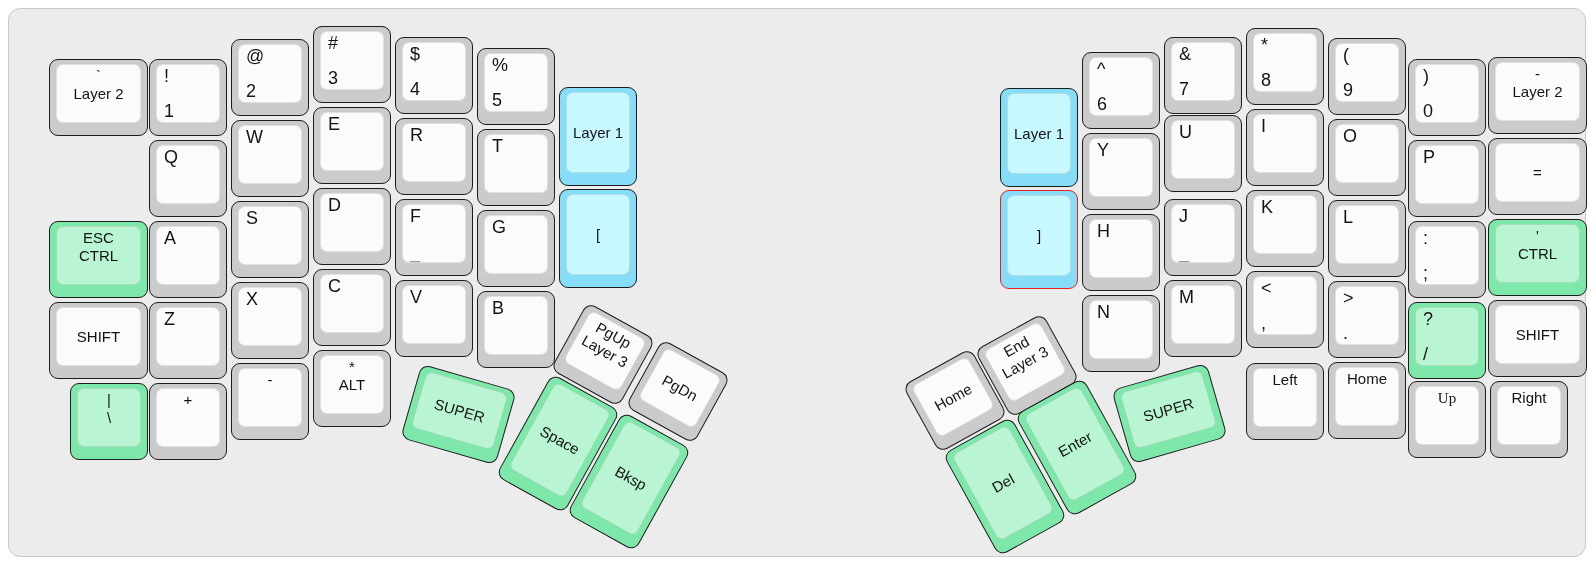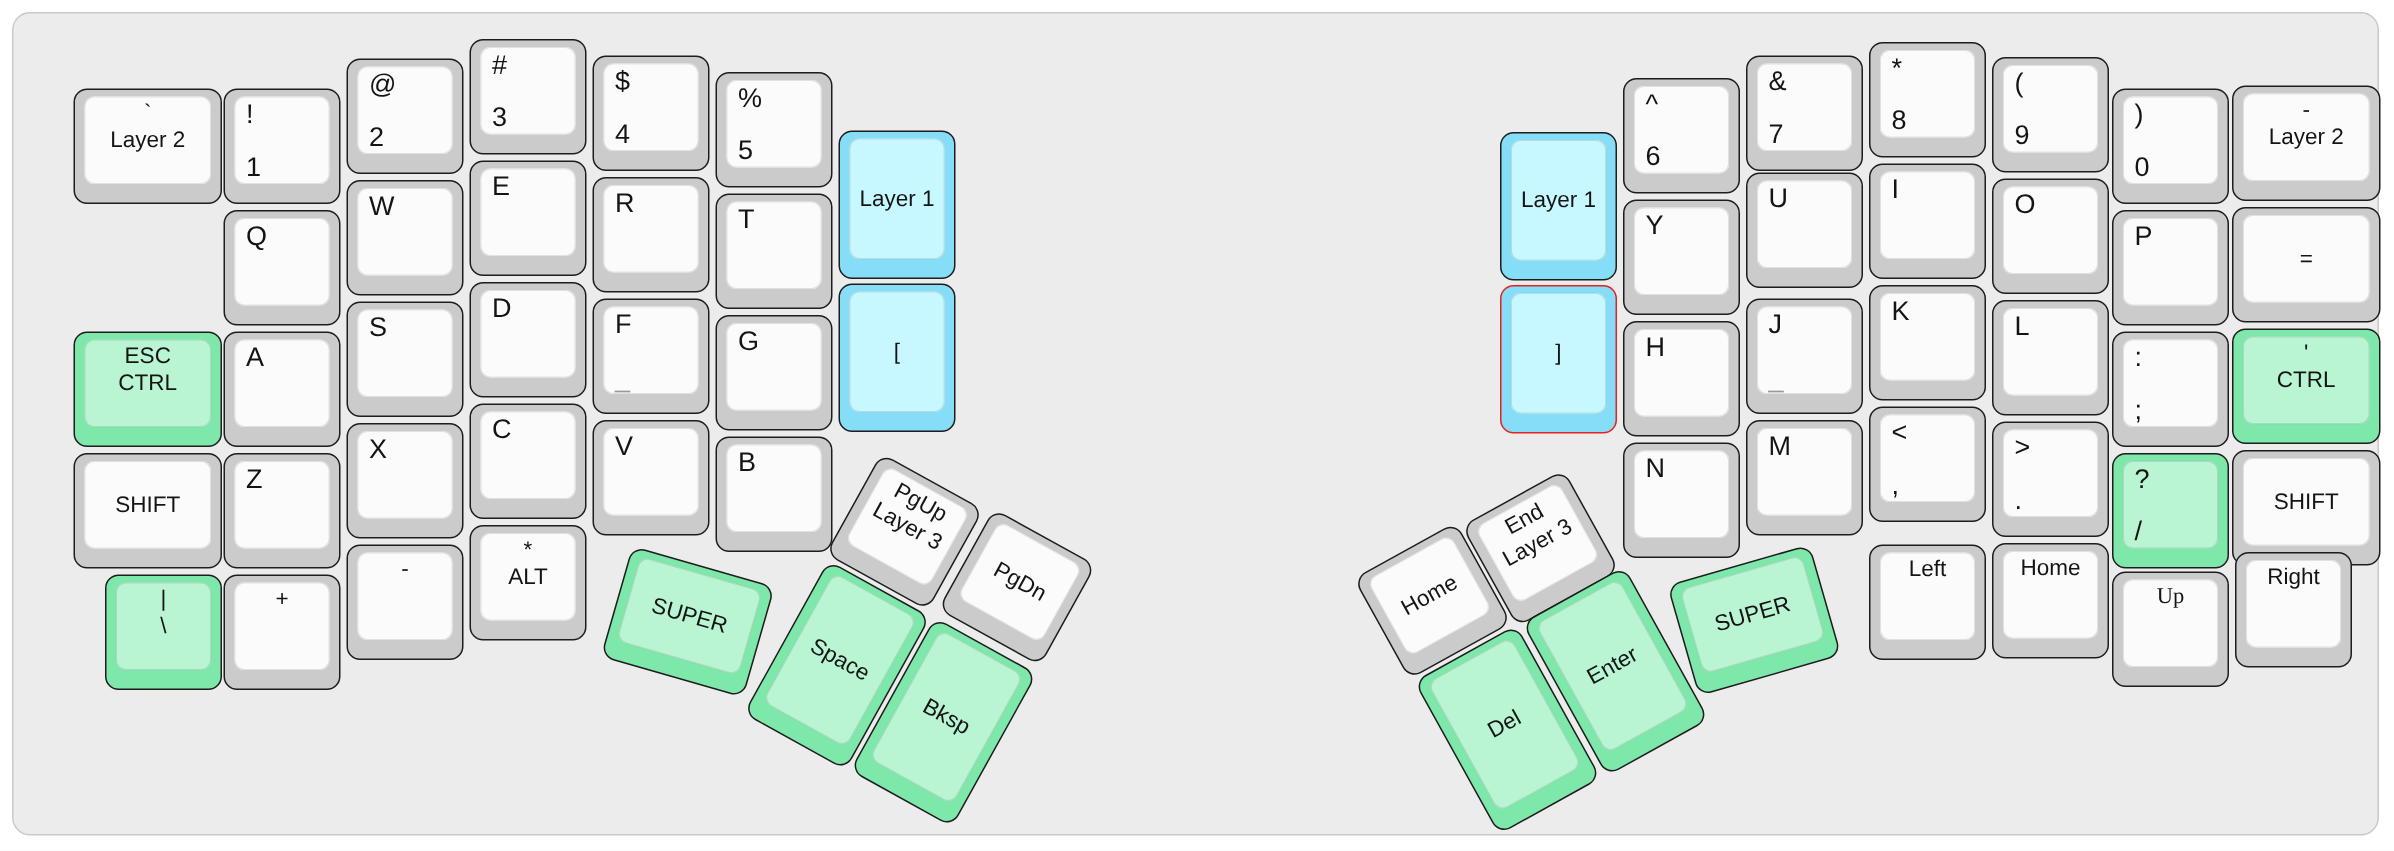--- a/index.html
+++ b/index.html
@@ -364,21 +364,21 @@
         <div class="cap">
           <div class="leg t">'</div>
           <div class="leg m">CTRL</div>
         </div>
       </div>
       <div class="key white align-c" style="left: 1479px; top: 291px; width: 99px; height: 77px;">
         <div class="cap">
           <div class="leg m">SHIFT</div>
         </div>
       </div>
-      <div class="key white align-c" style="left: 1481px; top: 359px; width: 78px; height: 77px;">
+      <div class="key white align-c" style="left: 1481px; top: 372px; width: 78px; height: 77px;">
         <div class="cap">
           <div class="leg t">Right</div>
         </div>
       </div>
       <div class="key white align-c" style="left: 907px; top: 352.5px; width: 78px; height: 77px; transform: rotate(-29deg);">
         <div class="cap">
           <div class="leg m">Home</div>
         </div>
       </div>
       <div class="key white align-c" style="left: 979px; top: 317.5px; width: 78px; height: 77px; transform: rotate(-29deg);">

